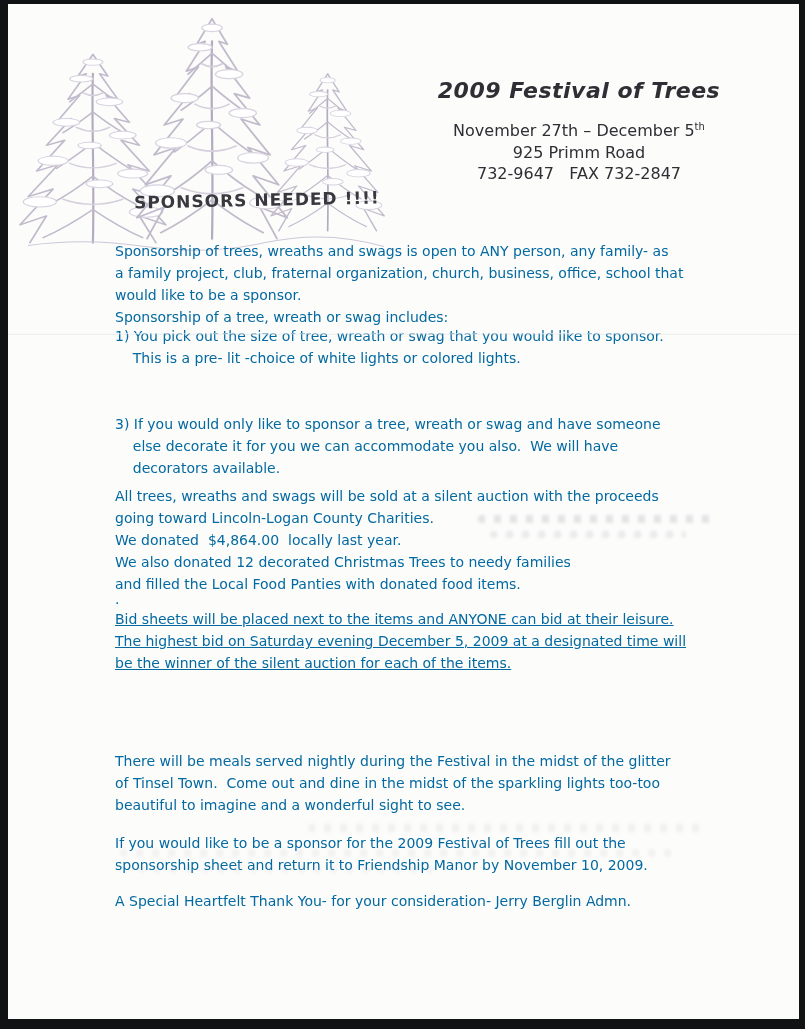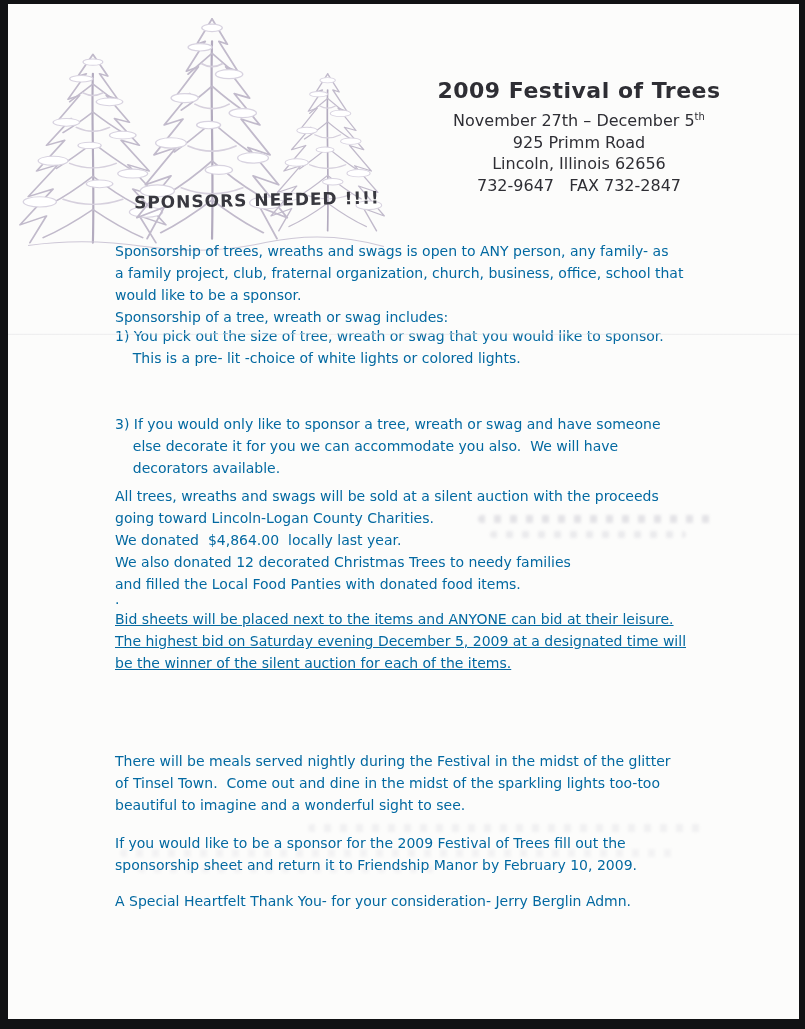--- a/index.html
+++ b/index.html
@@ -15,21 +15,21 @@
   
   .trees{position:absolute;left:6px;top:10px;width:382px;height:242px;}
   
   .banner{
     position:absolute;left:126px;top:186px;
     font-size:17px;font-weight:bold;letter-spacing:1px;color:#38383f;
     transform:rotate(-1.2deg);white-space:pre;
   }
   
   .letterhead{position:absolute;left:390px;top:74px;width:362px;text-align:center;color:#2e2e34;}
-  .lh-title{font-size:22px;font-weight:bold;letter-spacing:.5px;margin-bottom:7px;white-space:pre-wrap;}
+  .lh-title{font-size:22px;font-weight:bold;letter-spacing:.5px;margin-bottom:17px;white-space:pre-wrap;font-style:italic;}
   .hline{font-size:16px;line-height:21.5px;white-space:pre-wrap;}
   .hline sup{font-size:10px;line-height:0;}
   
   .para{
     position:absolute;left:107px;width:618px;
     font-size:14px;line-height:22px;color:#0369a1;
     white-space:pre-wrap;
   }
   .p-intro{top:236px;}
   .p-item1{top:321px;}
@@ -95,21 +95,20 @@
       </svg>
     <path d="M14,230 Q70,222 130,231 T250,227 T368,231" stroke="#cdc7d6" fill="none" stroke-width="1"></path>
   </svg>
 
   <div class="banner">SPONSORS NEEDED !!!!</div>
 
   <div class="letterhead">
     <div class="lh-title">2009 Festival of Trees</div>
     <div class="hline"><span>November 27th – December 5</span><sup>th</sup></div>
     <div class="hline">925 Primm Road</div>
-    <div class="hline">Lincoln, Illinois 62656</div>
     <div class="hline">732-9647   FAX 732-2847</div>
   </div>
 
   <div class="para p-intro">Sponsorship of trees, wreaths and swags is open to ANY person, any family- as
 a family project, club, fraternal organization, church, business, office, school that
 would like to be a sponsor.
 Sponsorship of a tree, wreath or swag includes:</div>
   <div class="para p-item1">1) You pick out the size of tree, wreath or swag that you would like to sponsor.
     This is a pre- lit -choice of white lights or colored lights.</div>
   <div class="para p-item3">3) If you would only like to sponsor a tree, wreath or swag and have someone
@@ -121,21 +120,21 @@
 We also donated 12 decorated Christmas Trees to needy families
 and filled the Local Food Panties with donated food items.</div>
   <div class="para p-dot">.</div>
   <div class="para p-bids">Bid sheets will be placed next to the items and ANYONE can bid at their leisure.
 The highest bid on Saturday evening December 5, 2009 at a designated time will
 be the winner of the silent auction for each of the items.</div>
   <div class="para p-meals">There will be meals served nightly during the Festival in the midst of the glitter
 of Tinsel Town.  Come out and dine in the midst of the sparkling lights too-too
 beautiful to imagine and a wonderful sight to see.</div>
   <div class="para p-signup">If you would like to be a sponsor for the 2009 Festival of Trees fill out the
-sponsorship sheet and return it to Friendship Manor by February 10, 2009.</div>
+sponsorship sheet and return it to Friendship Manor by November 10, 2009.</div>
   <div class="para p-thanks">A Special Heartfelt Thank You- for your consideration- Jerry Berglin Admn.</div>
 
   <div class="crease crease-1"></div>
   <div class="bleed bleed-a1"></div>
   <div class="bleed bleed-a2"></div>
   <div class="bleed bleed-b1"></div>
   <div class="bleed bleed-b2"></div>
   <div class="bleed bleed-b3"></div>
 
 </div>

